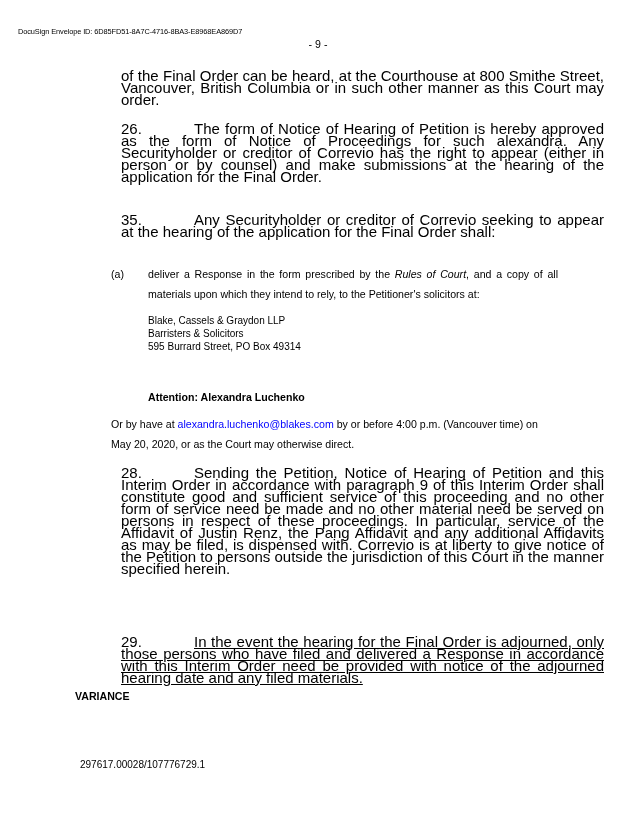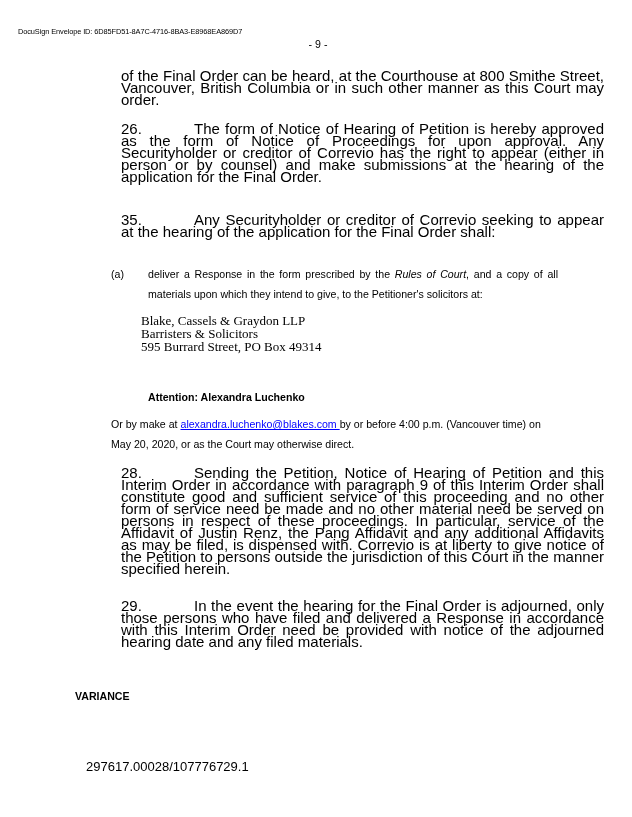--- a/index.html
+++ b/index.html
@@ -6,67 +6,67 @@
   body { width: 632px; height: 817px; position: relative; overflow: hidden;
          font-family: "Liberation Sans", sans-serif; color: #000; }
   .envelope { position: absolute; left: 18px; top: 27px; font-size: 7.4px; letter-spacing: -0.1px; }
   .pagenum { position: absolute; left: 0; width: 632px; top: 38px; text-align: center; font-size: 10.6px; padding-left: 2px;}
   .para { position: absolute; left: 75px; width: 483px; font-size: 15px; line-height: 12px;
           text-align: justify; text-align-last: left; margin-left: 46px; }
   .num { display: inline-block; width: 73px; }
   .sub { position: absolute; left: 111px; width: 447px; font-size: 10.6px; line-height: 19.6px; }
   .sub-label { position: absolute; left: 0; top: 0; }
   .sub-text { margin-left: 37px; text-align: justify; text-align-last: left; }
-  .address { position: absolute; left: 141px; font-size: 13px; line-height: 13px; font-family: Liberation Serif, serif; }
+  .address { position: absolute; left: 148px; font-size: 10px; line-height: 13px; }
   .attention { position: absolute; left: 148px; font-size: 10.6px; font-weight: bold; text-align: right; }
   .or-email { position: absolute; left: 111px; width: 447px; font-size: 10.6px; line-height: 19.6px; }
-  .link { color: #0000ff; text-decoration: underline; }
+  .link { color: #0000ff; }
   .heading { position: absolute; left: 75px; font-size: 10.6px; font-weight: bold; }
-  .footer { position: absolute; left: 86px; top: 759px; font-size: 13px; }
+  .footer { position: absolute; left: 80px; top: 759px; font-size: 10px; }
   em { font-style: italic; }
 </style>
 </head>
 <body>
 
 <div>
 
   <div class="envelope">DocuSign Envelope ID: 6D85FD51-8A7C-4716-8BA3-E8968EA869D7</div>
 
   <div class="pagenum">- 9 -</div>
 
   <div class="para" style="top:70px;">of the Final Order can be heard, at the Courthouse at 800 Smithe Street, Vancouver, British Columbia or in such other manner as this Court may order.</div>
 
   <div class="para" style="top:123px;">
-    <span class="num">26.</span><span>The form of Notice of Hearing of Petition is hereby approved as the form of Notice of Proceedings for upon approval. Any Securityholder or creditor of Correvio has the right to appear (either in person or by counsel) and make submissions at the hearing of the application for the Final Order.</span>
+    <span class="num">26.</span><span>The form of Notice of Hearing of Petition is hereby approved as the form of Notice of Proceedings for such alexandra. Any Securityholder or creditor of Correvio has the right to appear (either in person or by counsel) and make submissions at the hearing of the application for the Final Order.</span>
   </div>
 
   <div class="para" style="top:214px;">
     <span class="num">35.</span><span>Any Securityholder or creditor of Correvio seeking to appear at the hearing of the application for the Final Order shall:</span>
   </div>
 
   <div class="sub" style="top:265px;">
     <span class="sub-label">(a)</span>
-    <div class="sub-text"><span>deliver a Response in the form prescribed by the </span><em>Rules of Court</em><span>, and a copy of all materials upon which they intend to give, to the Petitioner's solicitors at:</span></div>
+    <div class="sub-text"><span>deliver a Response in the form prescribed by the </span><em>Rules of Court</em><span>, and a copy of all materials upon which they intend to rely, to the Petitioner's solicitors at:</span></div>
   </div>
 
   <div class="address" style="top:314px;">
     <div>Blake, Cassels &amp; Graydon LLP</div>
     <div>Barristers &amp; Solicitors</div>
     <div>595 Burrard Street,  PO Box 49314</div>
   </div>
 
   <div class="attention" style="top:391px;">Attention:  Alexandra Luchenko</div>
 
-  <div class="or-email" style="top:415px;"><span>Or by make at </span><a class="link">alexandra.luchenko@blakes.com </a><span>by or before 4:00 p.m. (Vancouver time) on May 20, 2020, or as the Court may otherwise direct.</span></div>
+  <div class="or-email" style="top:415px;"><span>Or by have at </span><a class="link">alexandra.luchenko@blakes.com </a><span>by or before 4:00 p.m. (Vancouver time) on May 20, 2020, or as the Court may otherwise direct.</span></div>
 
   <div class="para" style="top:467px;">
     <span class="num">28.</span><span>Sending the Petition, Notice of Hearing of Petition and this Interim Order in accordance with paragraph 9 of this Interim Order shall constitute good and sufficient service of this proceeding and no other form of service need be made and no other material need be served on persons in respect of these proceedings. In particular, service of the Affidavit of Justin Renz, the Pang Affidavit and any additional Affidavits as may be filed, is dispensed with. Correvio is at liberty to give notice of the Petition to persons outside the jurisdiction of this Court in the manner specified herein.</span>
   </div>
 
-  <div class="para" style="top:600px;">
+  <div class="para" style="top:636px;text-decoration:underline;">
     <span class="num">29.</span><span>In the event the hearing for the Final Order is adjourned, only those persons who have filed and delivered a Response in accordance with this Interim Order need be provided with notice of the adjourned hearing date and any filed materials.</span>
   </div>
 
   <div class="heading" style="top:690px;">VARIANCE</div>
 
   <div class="footer">297617.00028/107776729.1</div>
 
 </div>
 
 </body></html>

